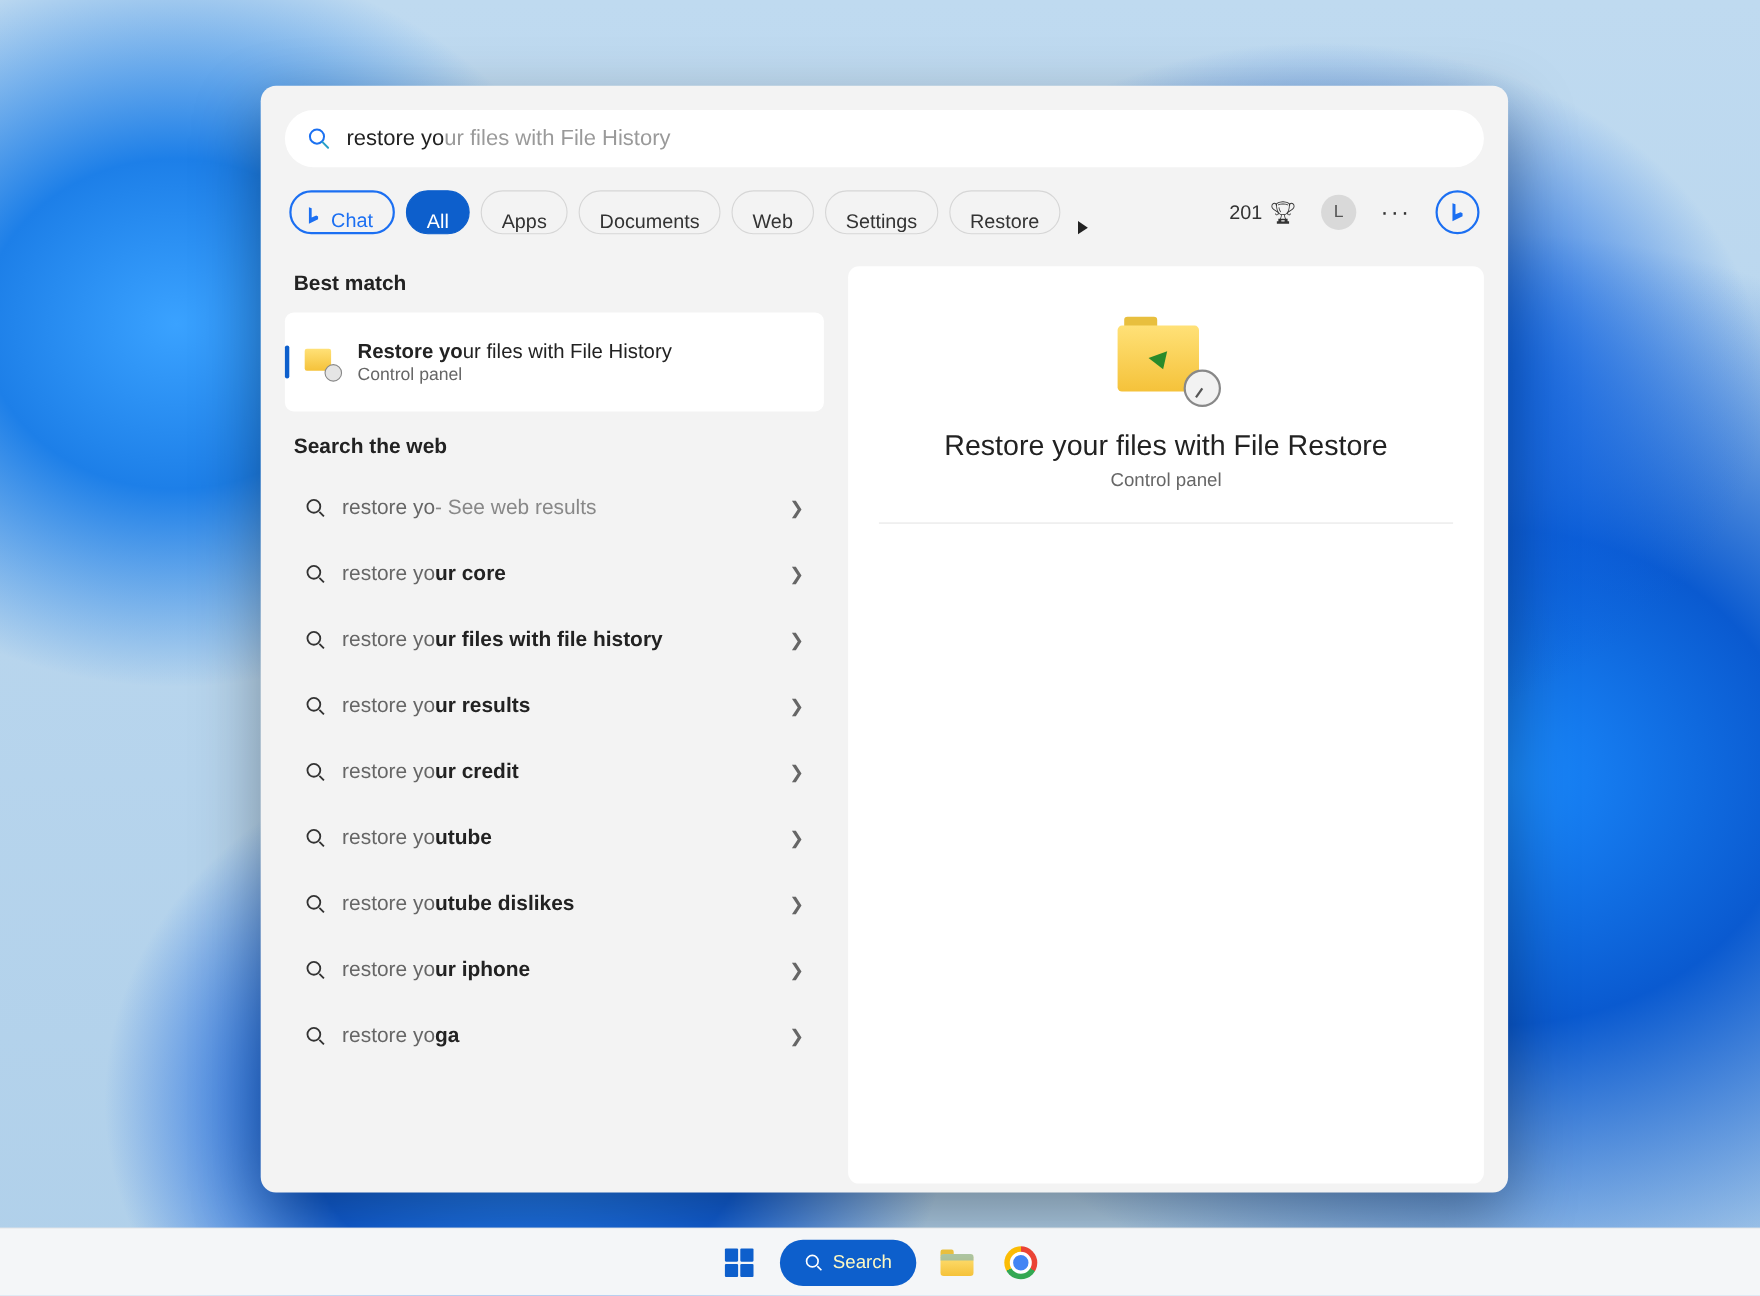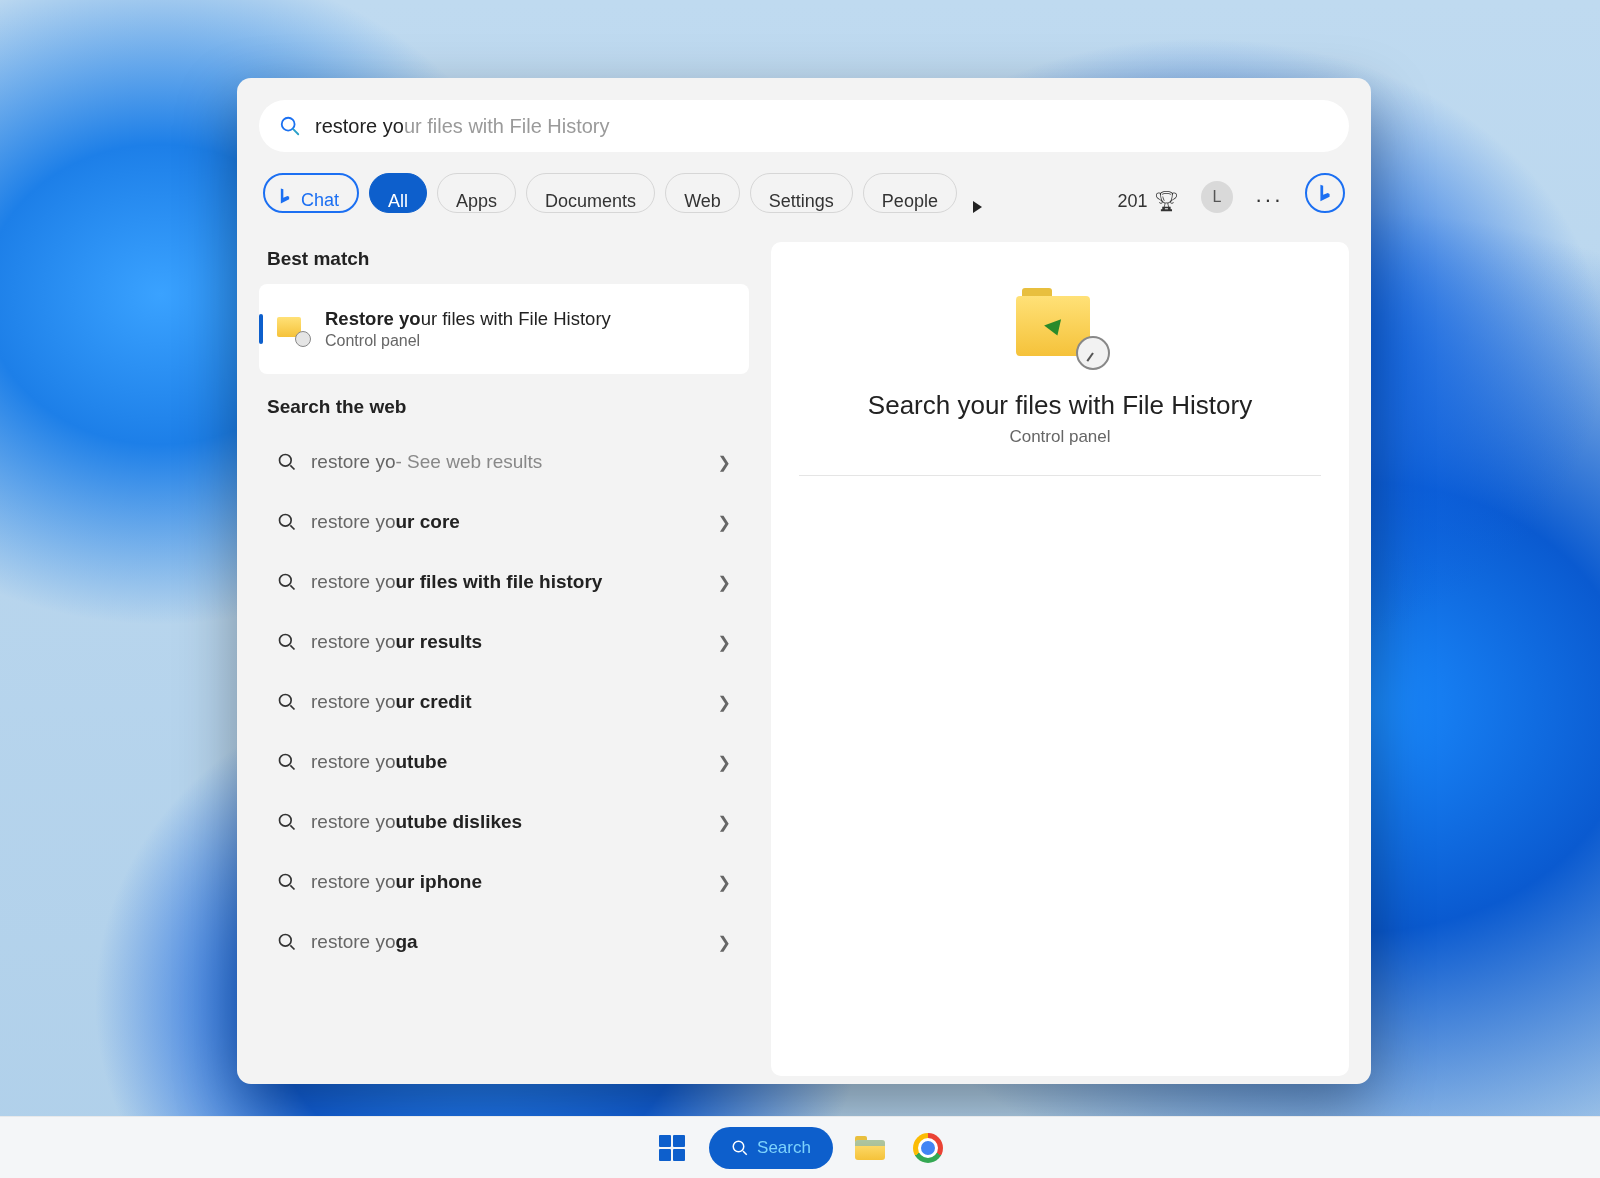--- a/index.html
+++ b/index.html
@@ -79,21 +79,21 @@
   .chip.active {
     background: #0d5fcc;
     border-color: #0d5fcc;
     color: #fff;
   }
   .chip.plain { border: none; background: transparent; }
 
   .chips-right {
     margin-left: auto;
     display: flex;
-    align-items: flex-end;
+    align-items: center;
     gap: 22px;
   }
   .more-triangle {
     width: 0; height: 0;
     border-left: 9px solid #222;
     border-top: 6px solid transparent;
     border-bottom: 6px solid transparent;
   }
   .rewards {
     display: flex; align-items: center; gap: 6px;
@@ -244,21 +244,21 @@
   }
   .start-btn {
     width: 42px; height: 42px; border-radius: 8px;
     display: flex; align-items: center; justify-content: center;
     cursor: pointer;
   }
   .win-logo { width: 26px; height: 26px; display: grid; grid-template: 1fr 1fr / 1fr 1fr; gap: 2px; }
   .win-logo div { background: #0d5fcc; border-radius: 1px; }
   .tb-search {
     height: 42px; padding: 0 22px;
-    background: #0d5fcc; color: #7dd3fc;
+    background: #0d5fcc; color: #fef9c3;
     border-radius: 22px;
     display: flex; align-items: center; gap: 8px;
     font-size: 17px;
     cursor: pointer;
   }
   .tb-icon {
     width: 42px; height: 42px; border-radius: 8px;
     display: flex; align-items: center; justify-content: center;
     cursor: pointer;
   }
@@ -324,21 +324,21 @@
     <div class="chip">
       <span>Documents</span>
     </div>
     <div class="chip">
       <span>Web</span>
     </div>
     <div class="chip">
       <span>Settings</span>
     </div>
     <div class="chip">
-      <span>People</span>
+      <span>Restore</span>
     </div>
     <div class="chip plain" style="padding:0 6px;">
       <span class="more-triangle"></span>
     </div>
 
     <div class="chips-right">
       <div class="rewards">
         <span>201</span>
         <span class="trophy">🏆︎</span>
       </div>
@@ -479,21 +479,21 @@
     </div>
 
     <div class="right-col">
       <div class="detail-head">
         <div class="folder-clock-lg">
           <div class="tab"></div>
             <div class="body"></div>
             <div class="arrow"></div>
             <div class="clock"></div>
         </div>
-        <div class="detail-title">Search your files with File History</div>
+        <div class="detail-title">Restore your files with File Restore</div>
         <div class="detail-sub">Control panel</div>
       </div>
     </div>
   </div>
 </div>
 
 <div class="taskbar">
   <div class="start-btn">
     <div class="win-logo">
       <div></div>

